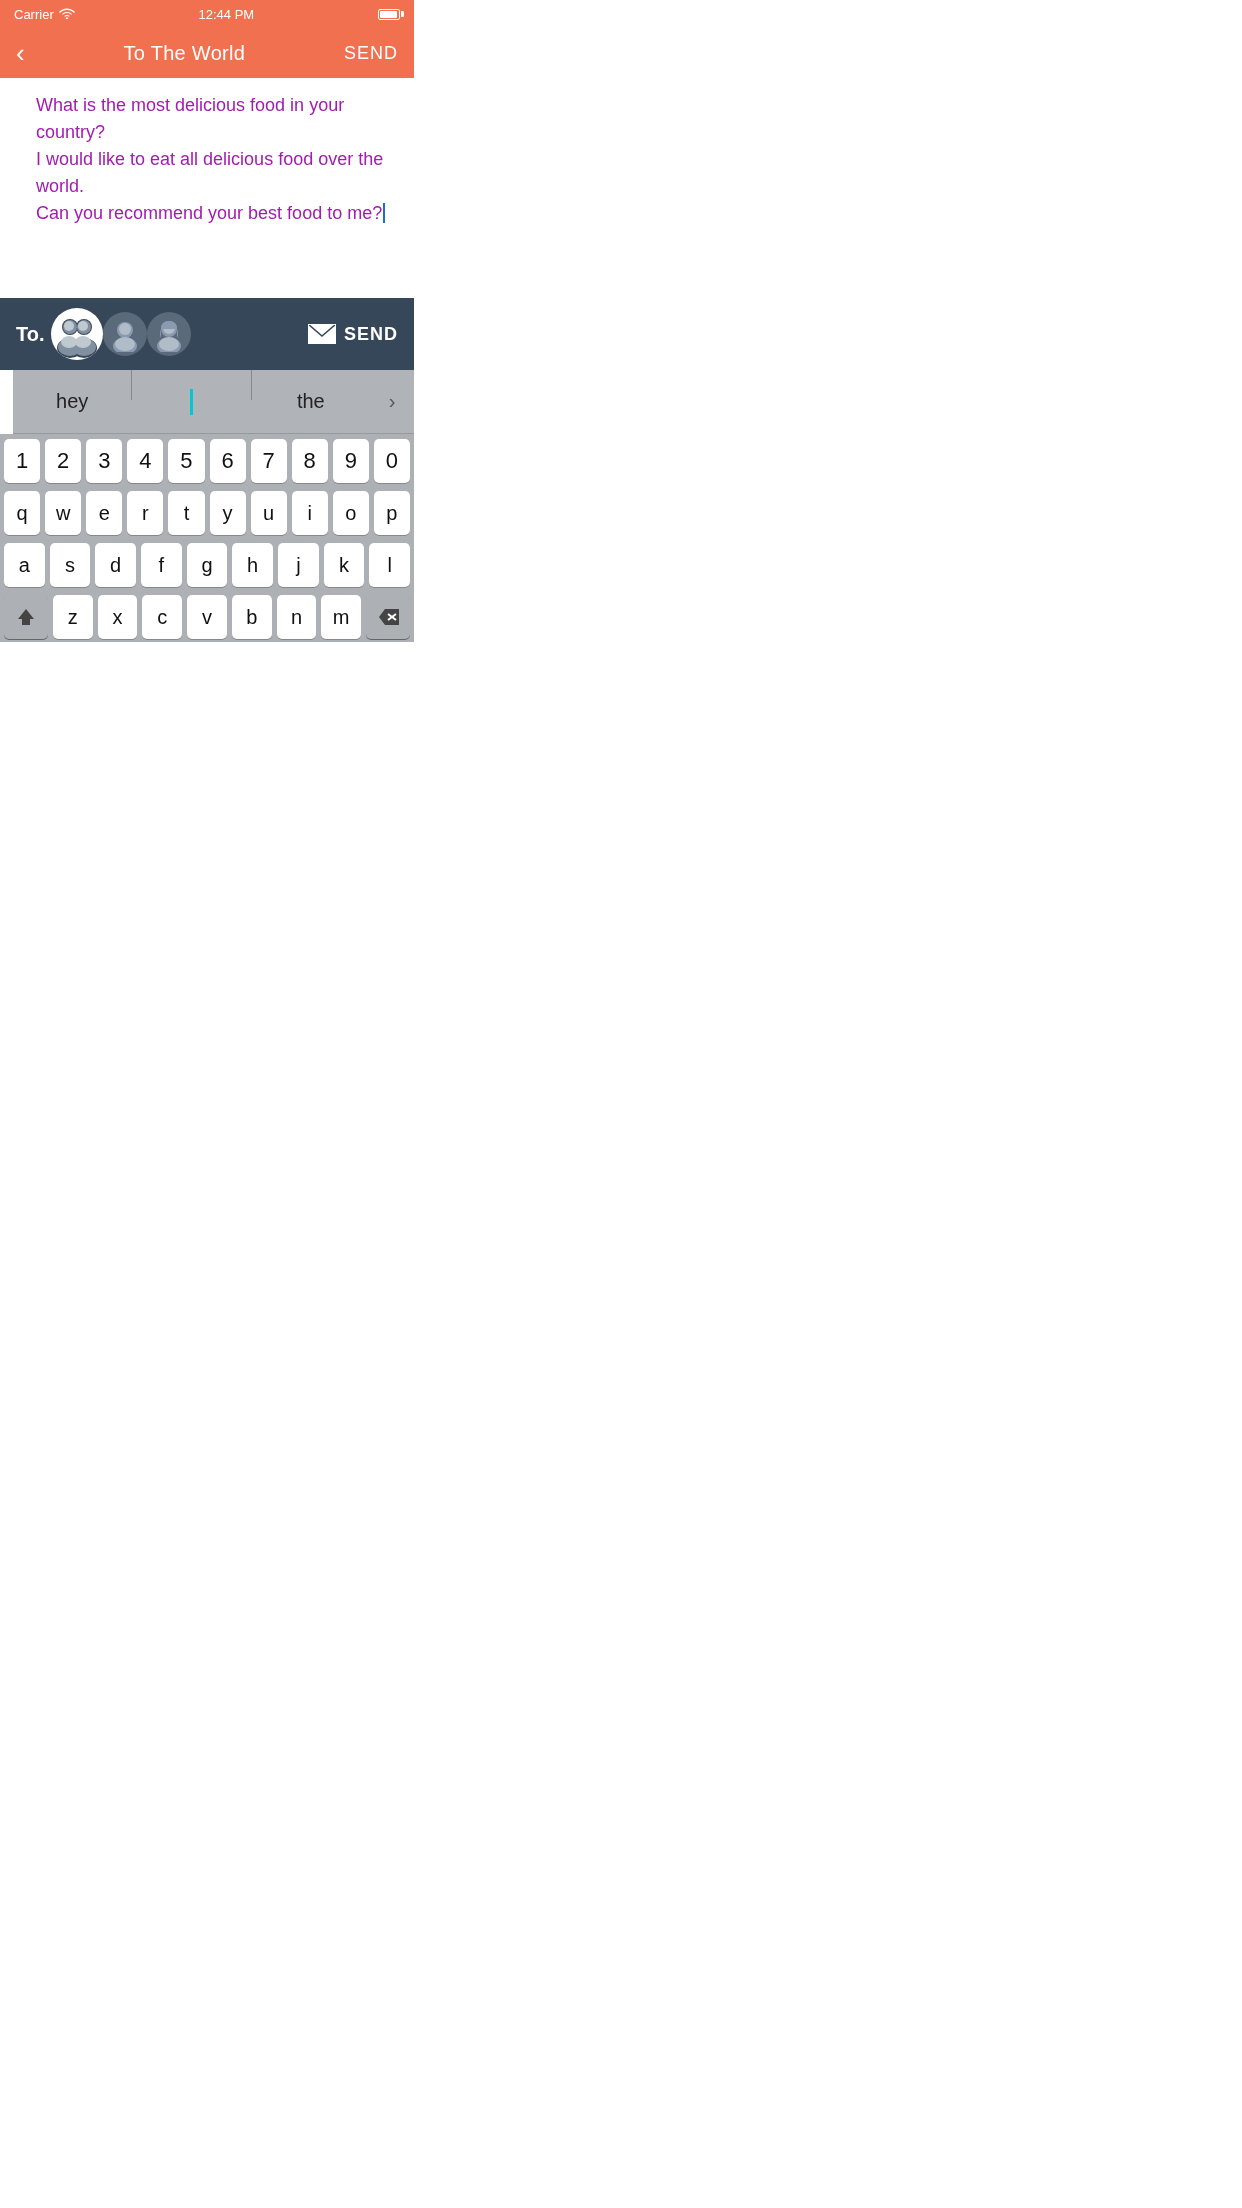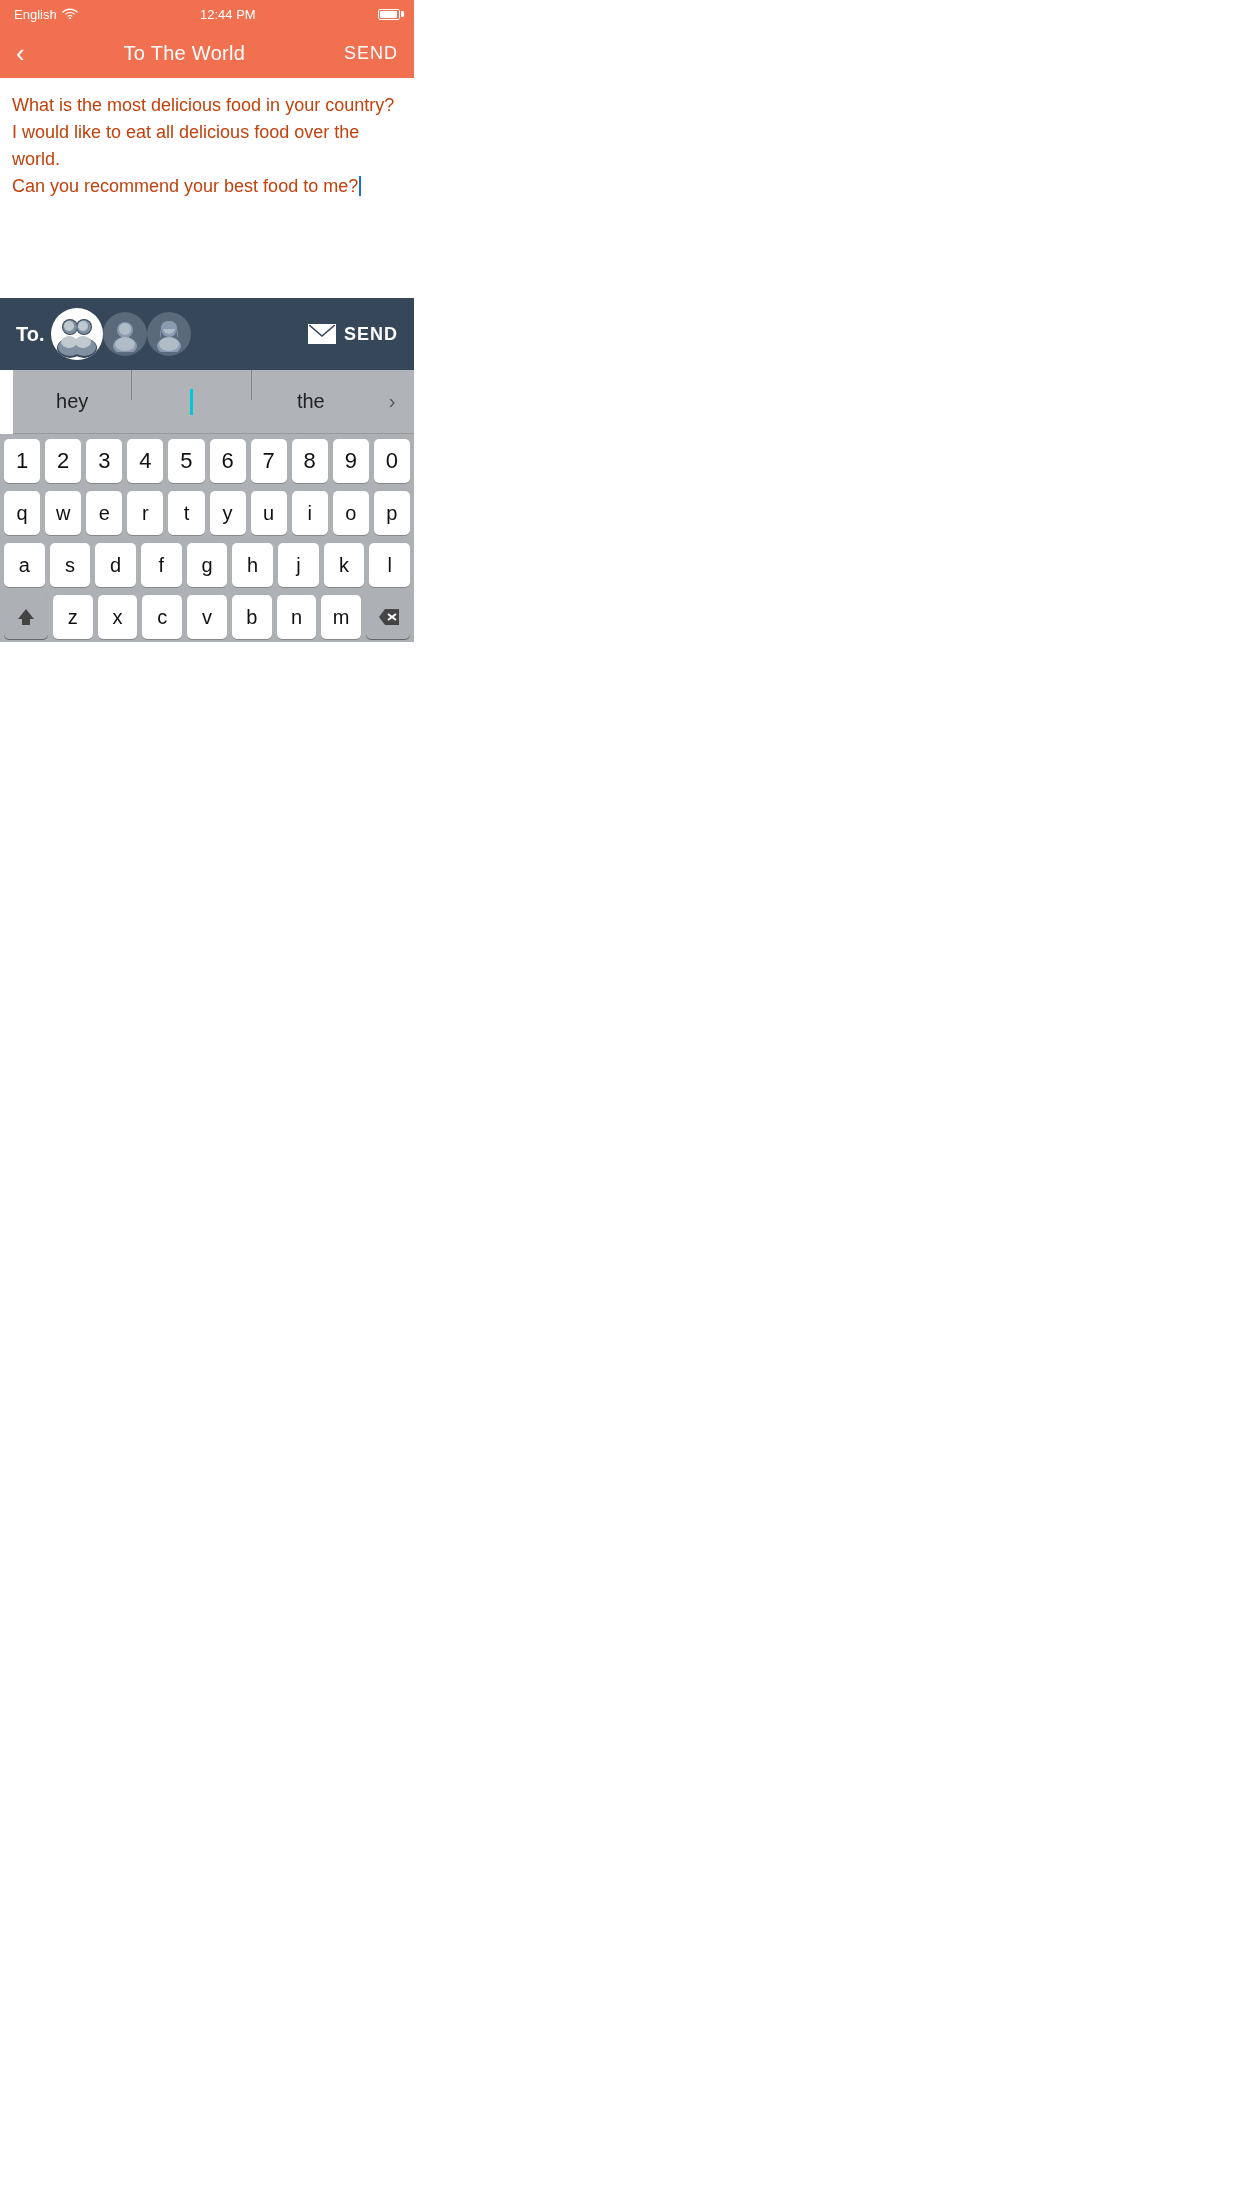--- a/index.html
+++ b/index.html
@@ -87,21 +87,22 @@
       letter-spacing: 1px;
     }
 
     
     .message-area {
       background: white;
       height: 220px;
       padding: 14px 12px;
       font-size: 18px;
       line-height: 1.5;
-      color: #c2410c;
+      color: #a21caf;
+      margin-left: 24px;
     }
     .cursor {
       display: inline-block;
       width: 2px;
       height: 20px;
       background: #1a6fcc;
       vertical-align: text-bottom;
       margin-left: 1px;
     }
 
@@ -272,21 +273,21 @@
     .sym-key { width: 44px; flex: none; font-size: 16px; }
     .globe-key { width: 44px; flex: none; font-size: 22px; }
     .emoji-key { width: 44px; flex: none; font-size: 22px; }
     .dot-key { width: 44px; flex: none; font-size: 16px; }
   </style>
 </head>
 <body>
 
 <div class="status-bar">
   <div class="carrier-wifi">
-    <span>English</span>
+    <span>Carrier</span>
     <span>
       <svg width="16" height="12" viewBox="0 0 16 12" fill="white">
         <path d="M8 3C5.2 3 2.7 4.1 0.9 5.9L0 5C2.1 2.8 5 1.5 8 1.5s5.9 1.3 8 3.5l-.9.9C13.3 4.1 10.8 3 8 3z"></path>
         <path d="M8 6c-1.7 0-3.2.7-4.3 1.8L3 7.1C4.3 5.8 6 5 8 5s3.7.8 5 2.1l-.7.7C11.2 6.7 9.7 6 8 6z"></path>
         <path d="M8 9c-.8 0-1.5.3-2 .8L5.3 9.1C6 8.4 6.9 8 8 8s2 .4 2.7 1.1l-.7.7C9.5 9.3 8.8 9 8 9z"></path>
         <circle cx="8" cy="11.5" r="1.2"></circle>
       </svg>
     </span>
   </div>
   <span>12:44 PM</span>

